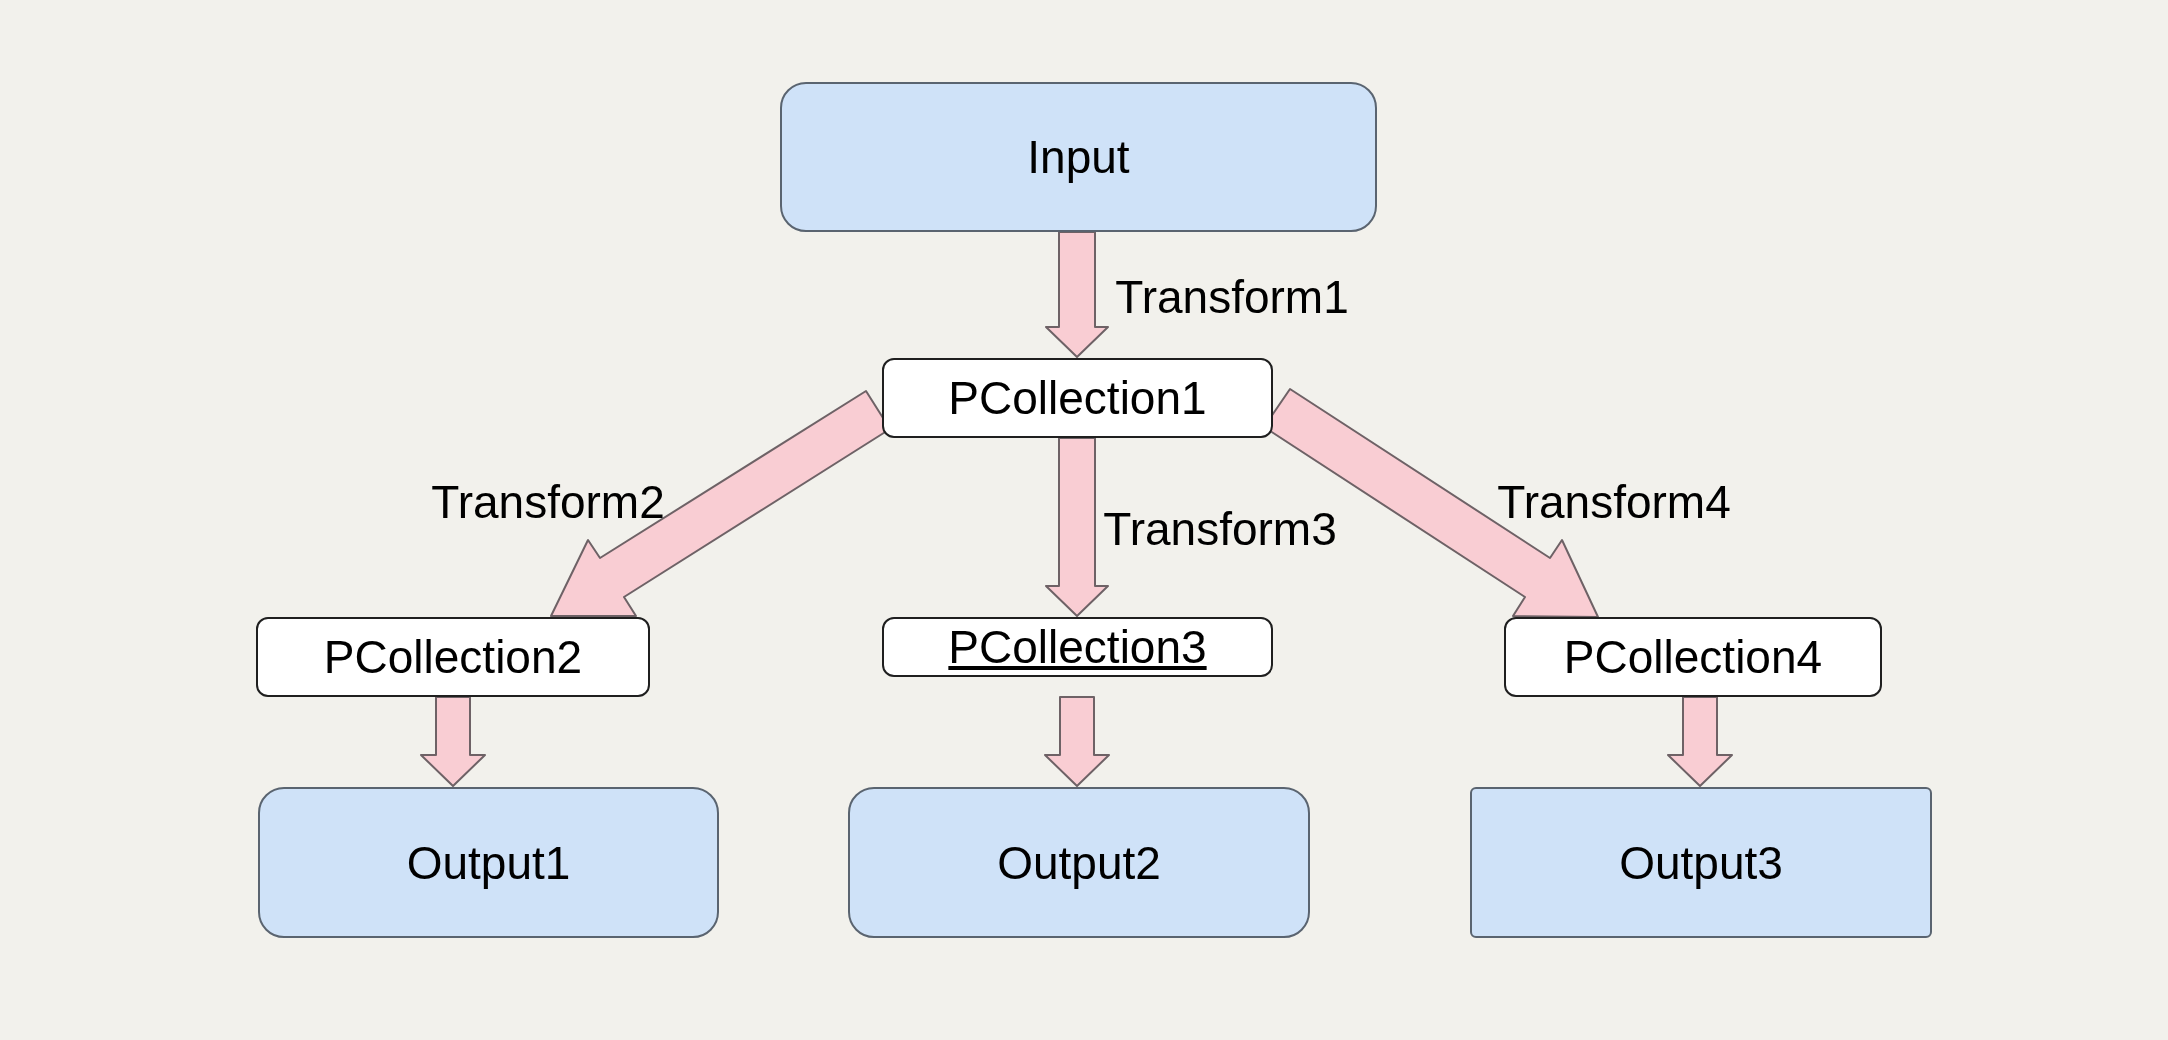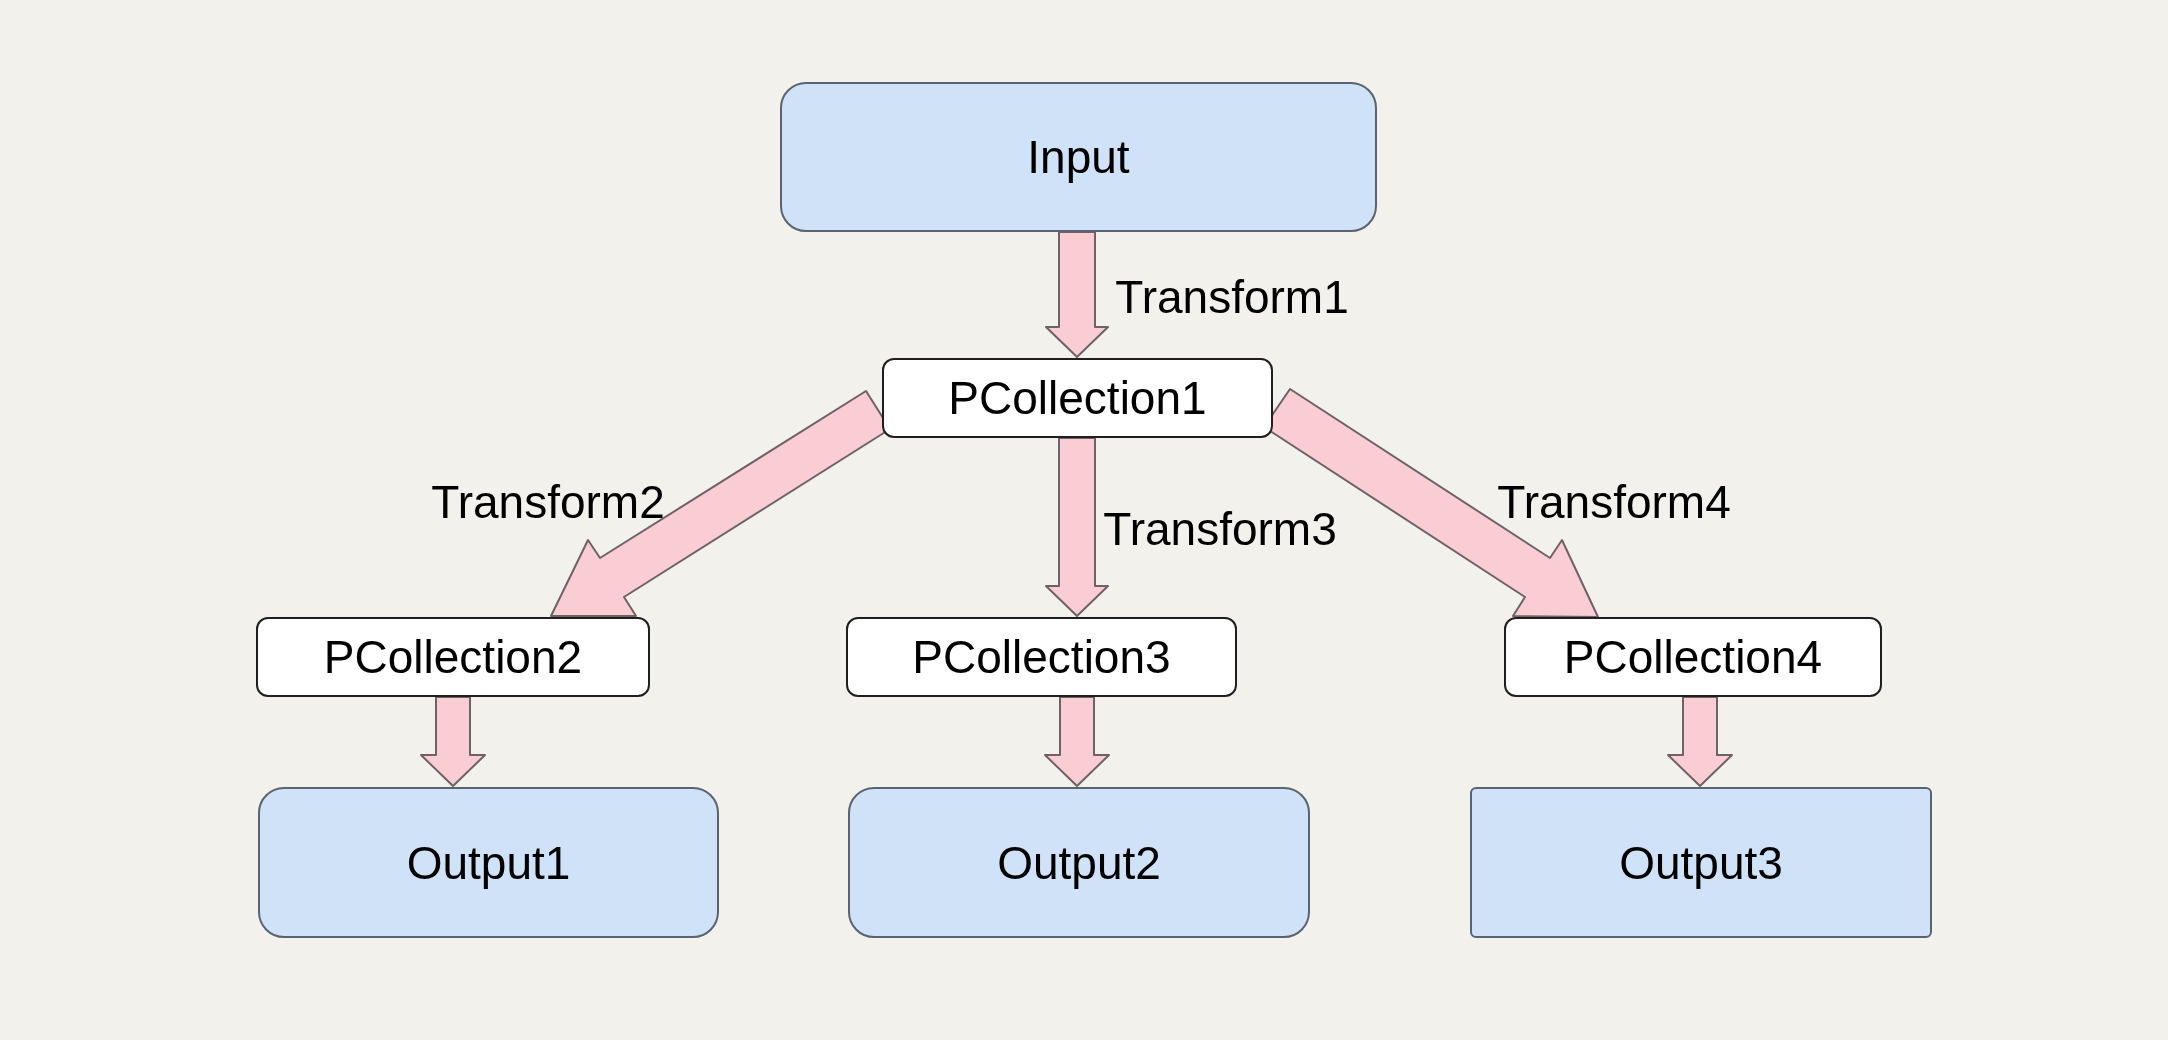--- a/index.html
+++ b/index.html
@@ -97,21 +97,21 @@
   </div>
 
   <div class="node white" style="left:882px;  top:358px; width:391px; height:80px;">
     <span>PCollection1</span>
   </div>
 
   <div class="node white" style="left:256px;  top:617px; width:394px; height:80px;">
     <span>PCollection2</span>
   </div>
 
-  <div class="node white" style="left:846px;  top:617px; width:391px; height:80px;">
+  <div class="node white" style="left:882px;  top:617px; width:391px; height:60px;text-decoration:underline;">
     <span>PCollection3</span>
   </div>
 
   <div class="node white" style="left:1504px; top:617px; width:378px; height:80px;">
     <span>PCollection4</span>
   </div>
 
   <div class="node blue" style="left:226px;  top:787px; width:461px; height:151px;margin-left:32px;">
     <span>Output1</span>
   </div>

